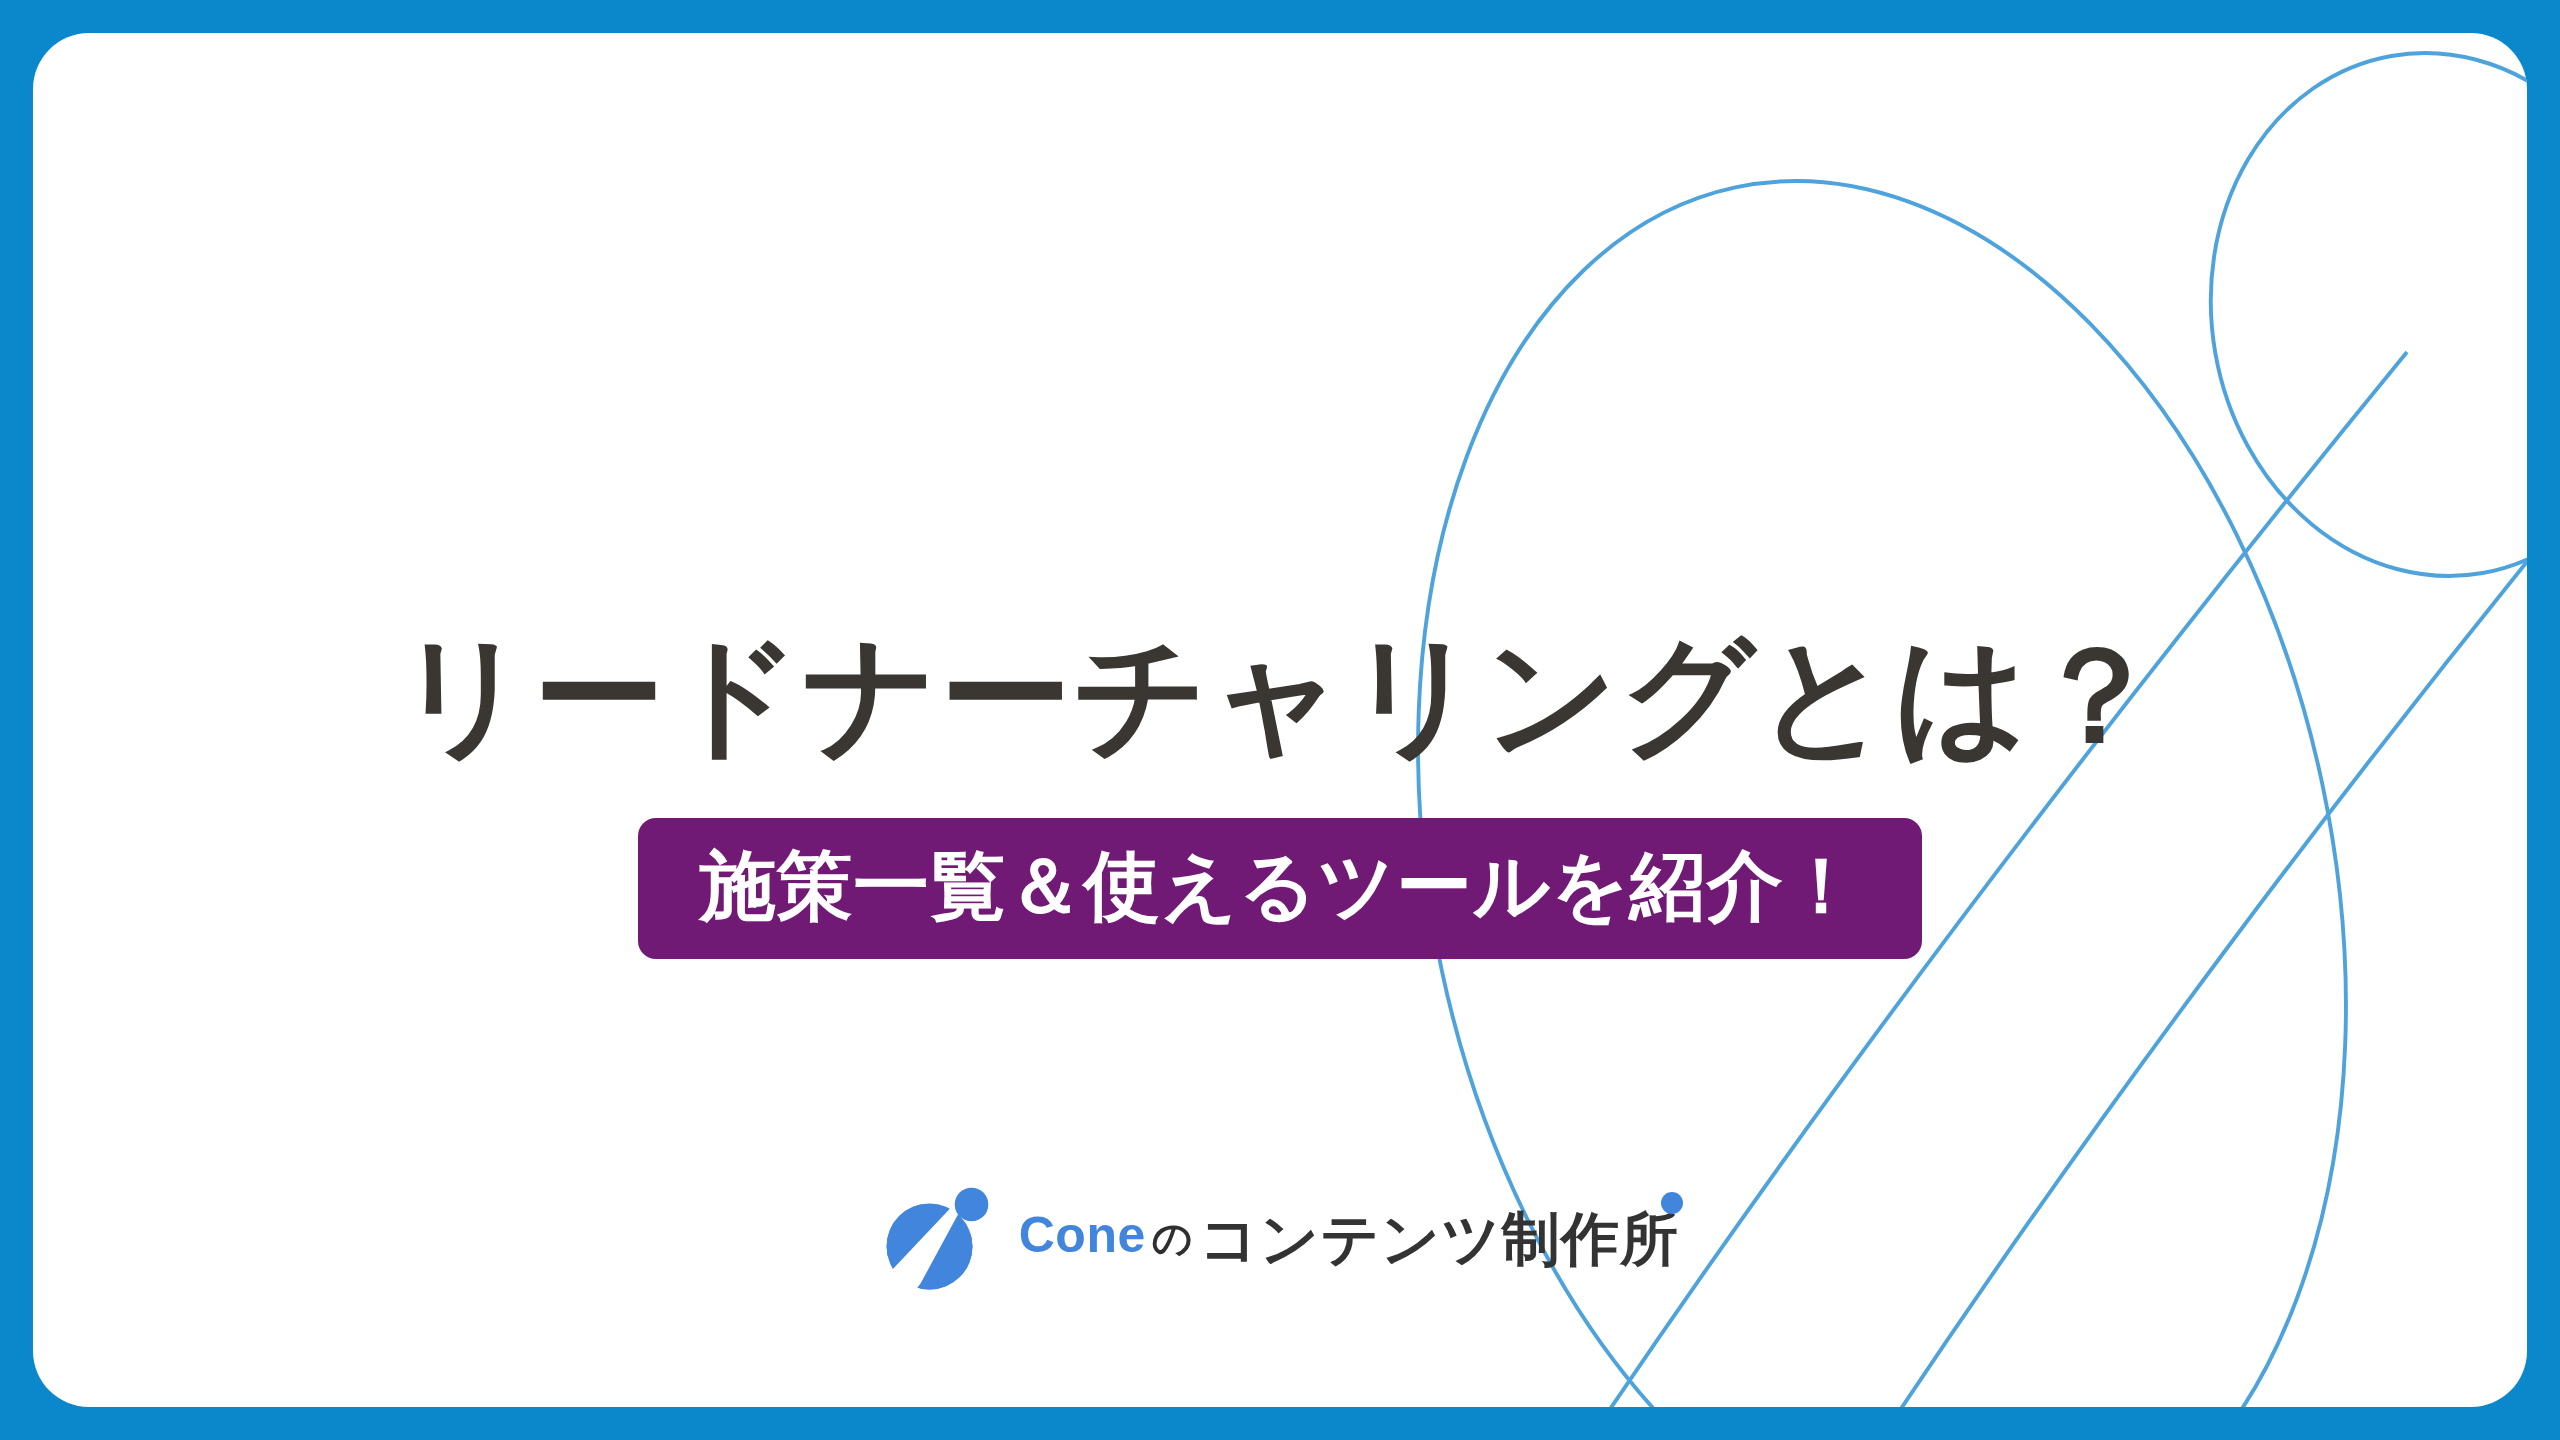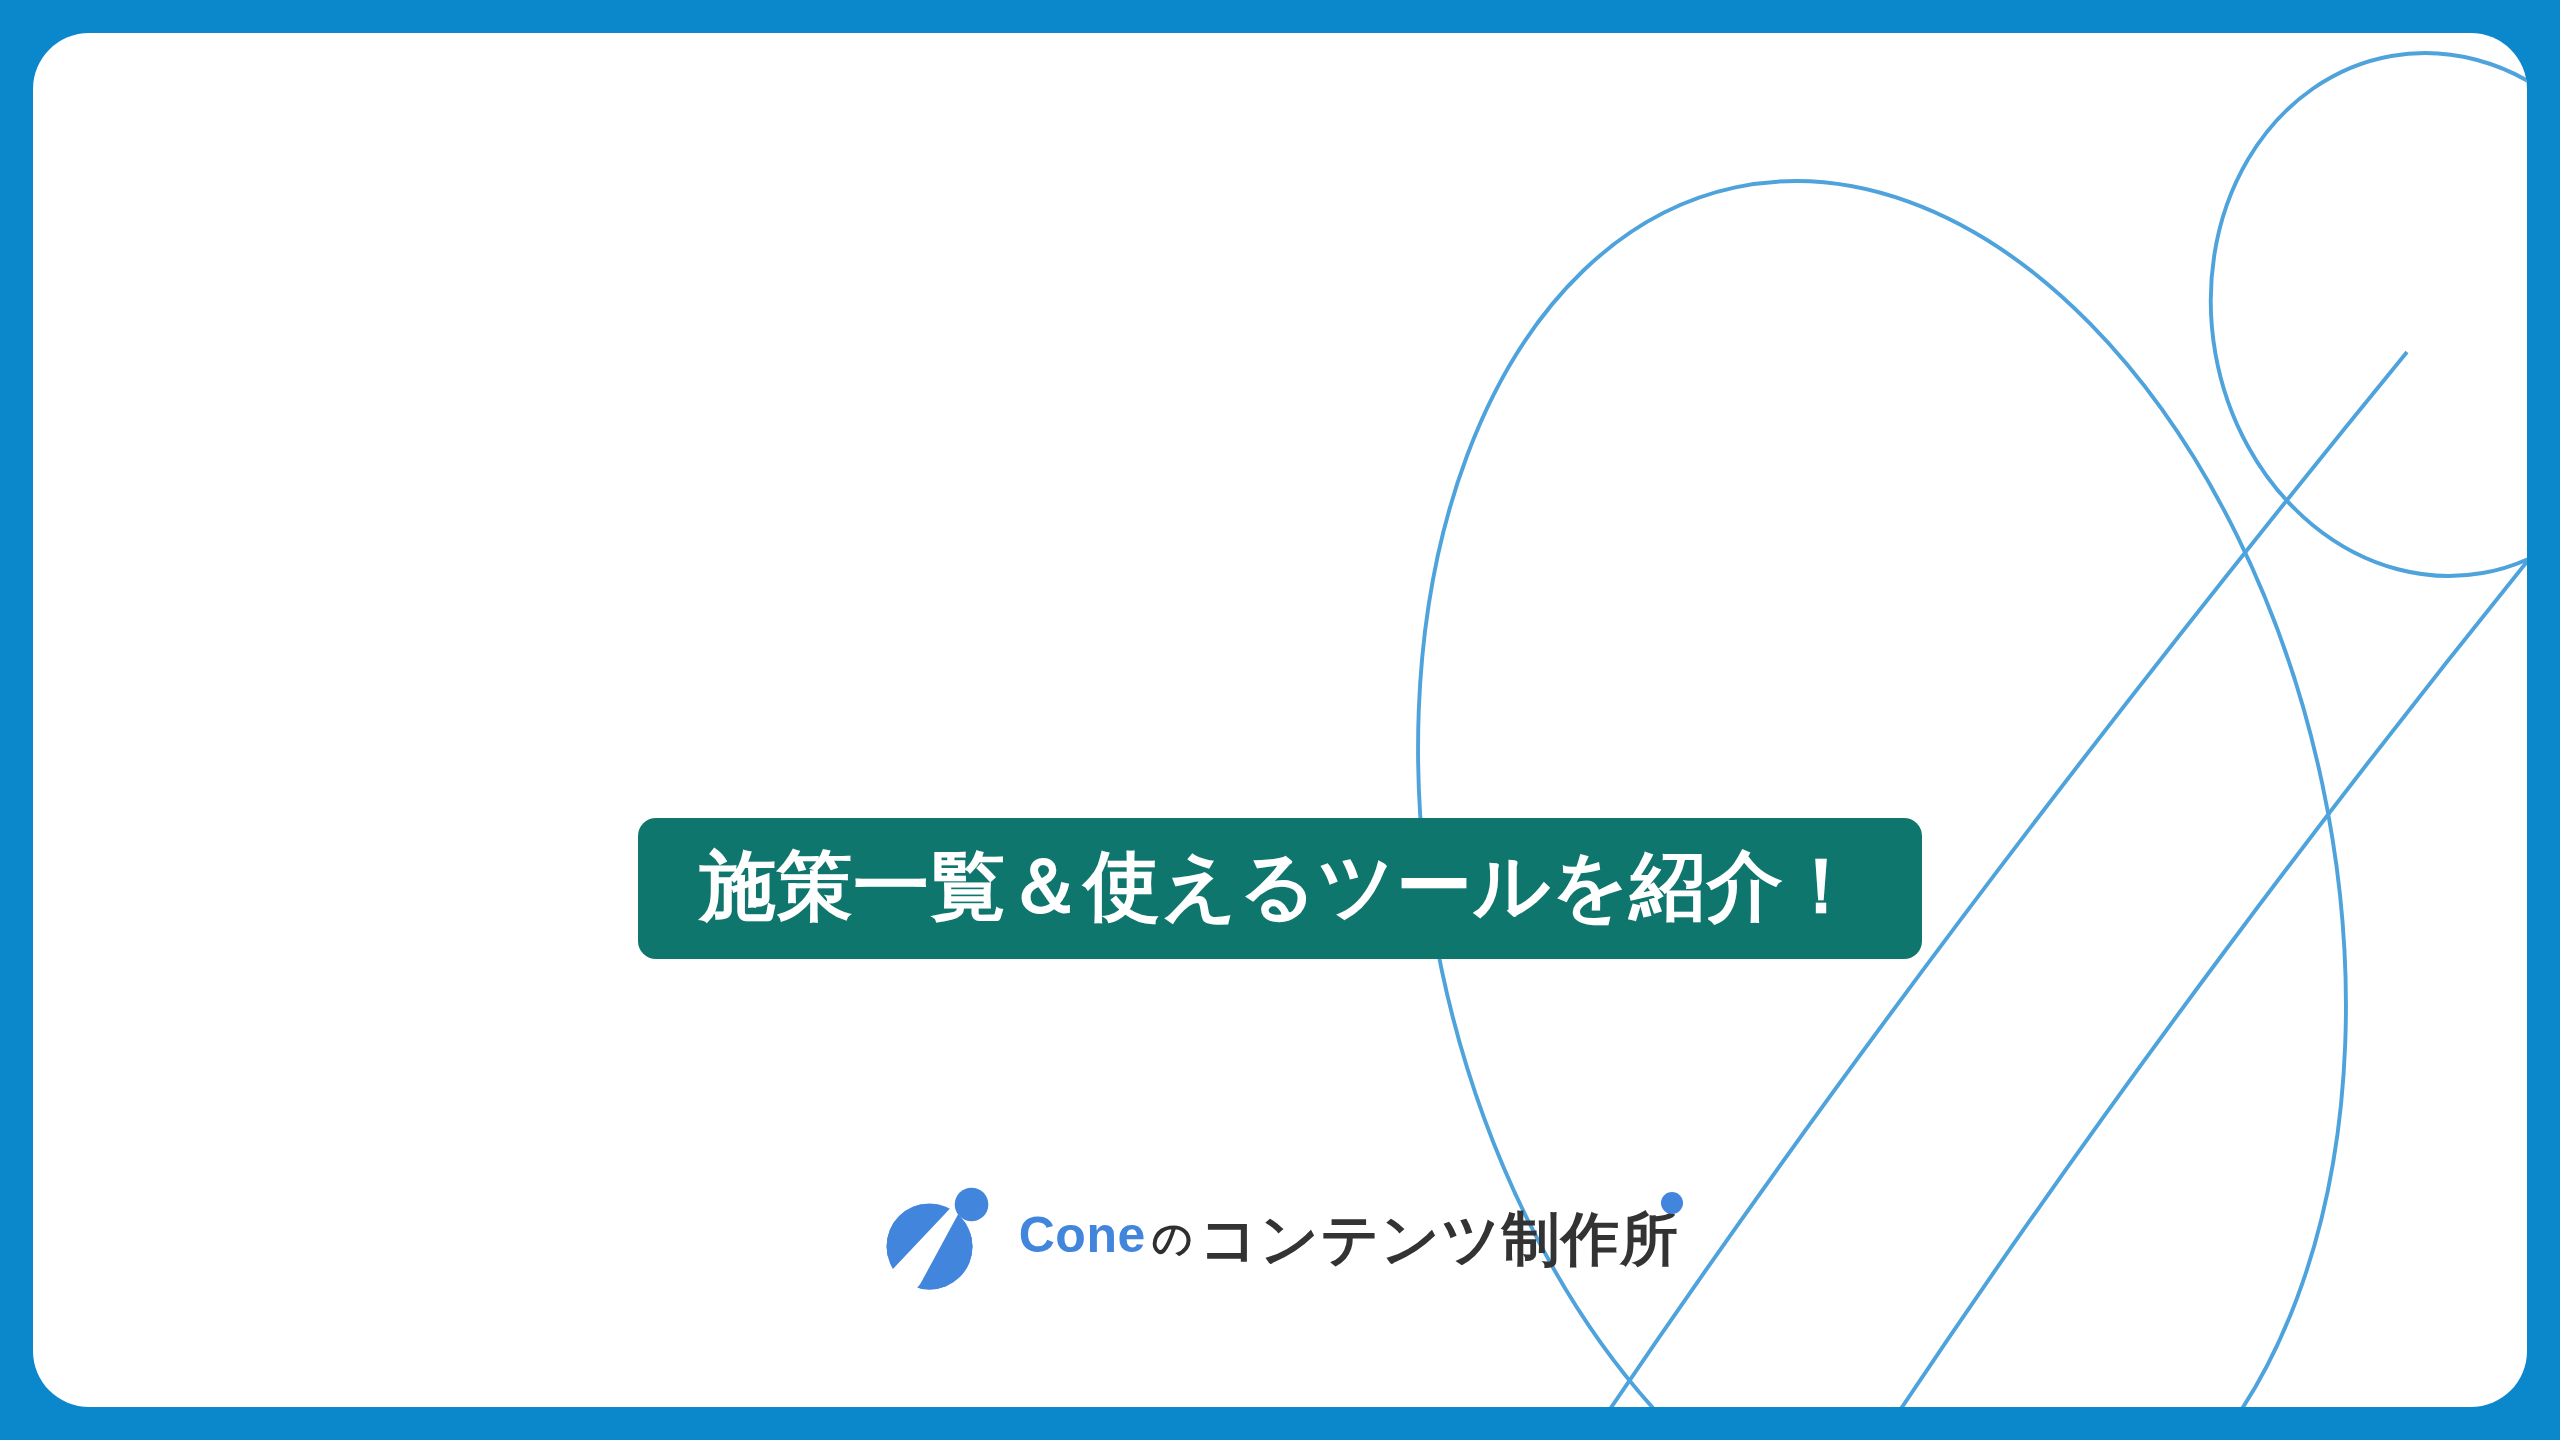--- a/index.html
+++ b/index.html
@@ -59,21 +59,21 @@
   
   #subtitle-badge-wrap {
     position: absolute;
     left: 0;
     right: 0;
     top: 785px;
     display: flex;
     justify-content: center;
   }
   #subtitle-badge {
-    background: #0f766e;
+    background: #701a75;
     color: #ffffff;
     border-radius: 18px;
     padding: 24px 62px 30px 62px;
     font-size: 76px;
     line-height: 1.15;
     font-weight: 700;
     letter-spacing: 0.01em;
     white-space: nowrap;
   }
 
@@ -144,20 +144,21 @@
 
         <ellipse cx="470" cy="560" rx="300" ry="470" transform="rotate(-12 470 560)" stroke="#4EA3DC" stroke-width="2.6" fill="none"></ellipse>
 
         <path d="M245 980 C 430 700, 640 430, 820 210" stroke="#4EA3DC" stroke-width="2.6" fill="none"></path>
         <path d="M420 1010 C 600 730, 800 470, 965 270" stroke="#4EA3DC" stroke-width="2.6" fill="none"></path>
 
         <ellipse cx="840" cy="185" rx="150" ry="175" transform="rotate(-10 840 185)" stroke="#4EA3DC" stroke-width="2.6" fill="none"></ellipse>
       </svg>
     </div>
 
+    <h1 id="title">リードナーチャリングとは？</h1>
 
     <div id="subtitle-badge-wrap">
       <div id="subtitle-badge">施策一覧＆使えるツールを紹介！</div>
     </div>
 
     <div id="logo">
 
       <div id="logo-mark">
         <svg viewBox="0 0 120 120" xmlns="http://www.w3.org/2000/svg">
           <defs>

